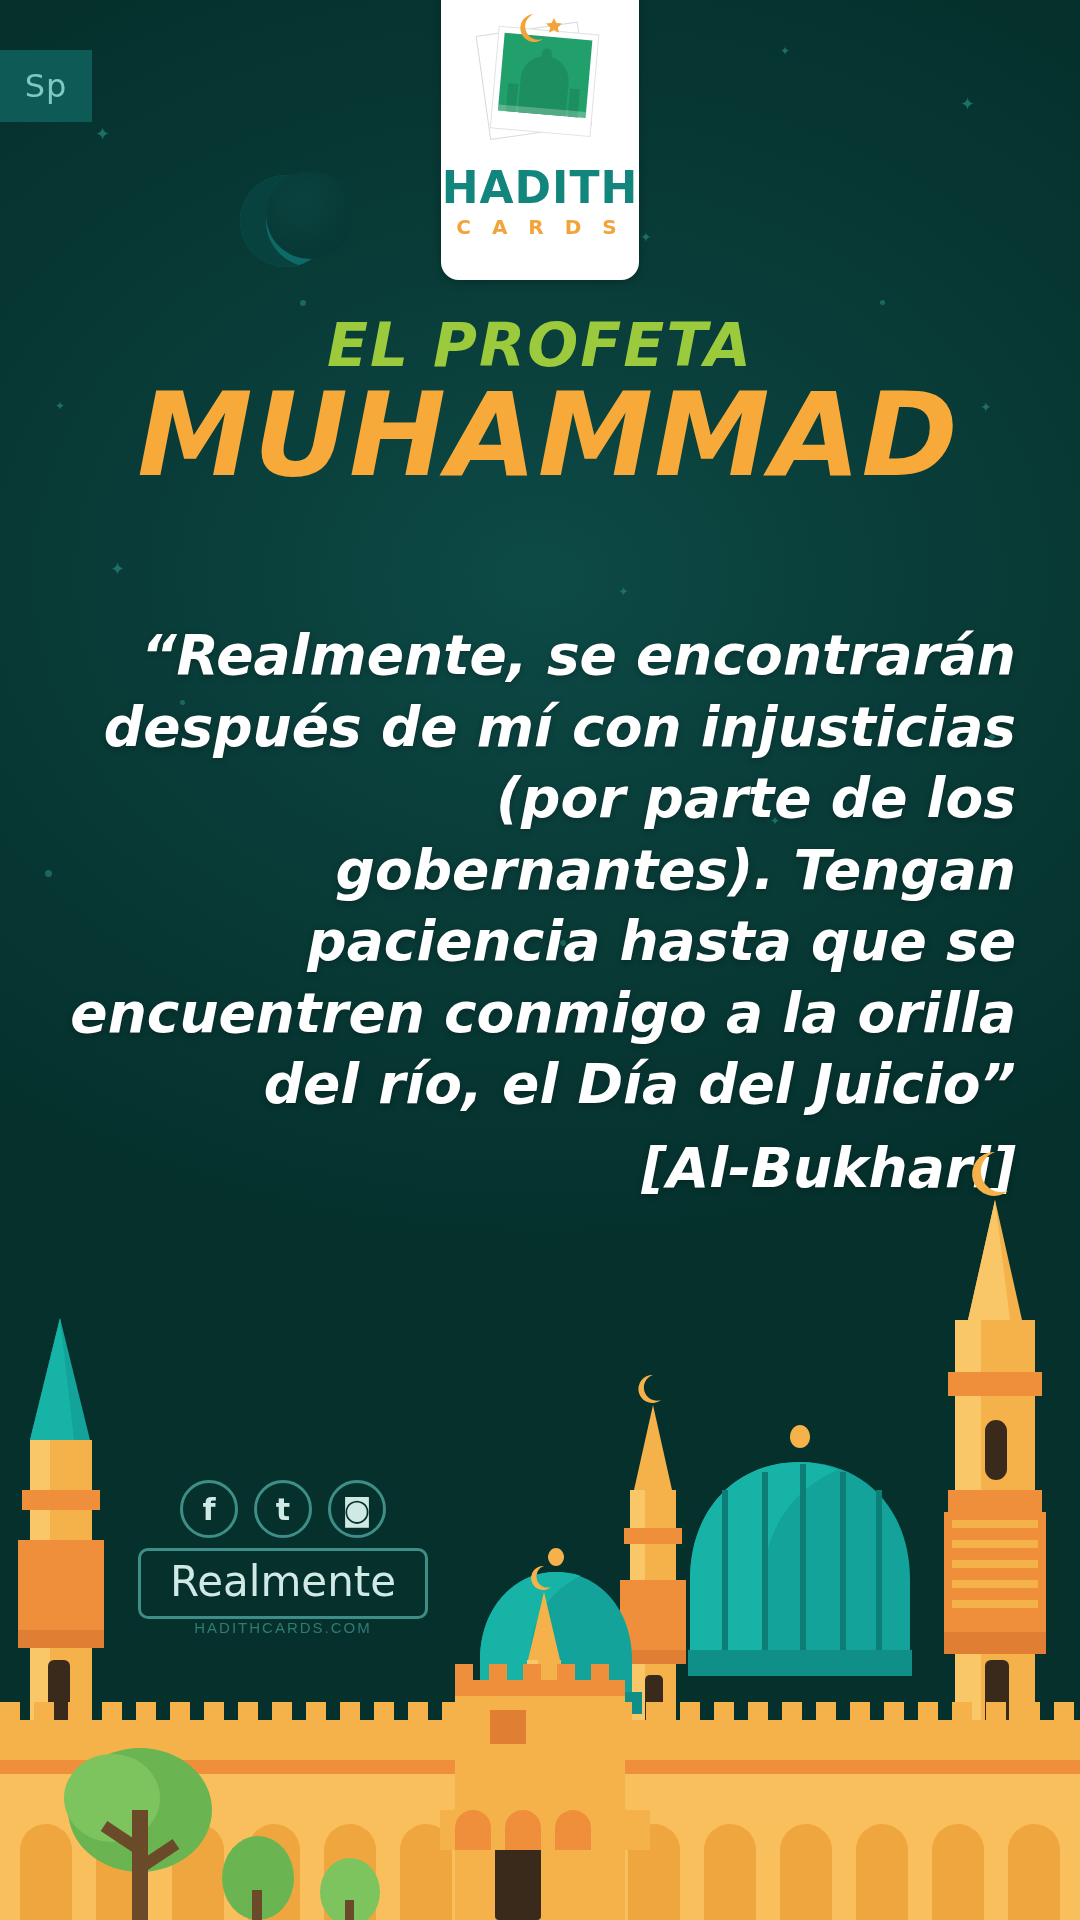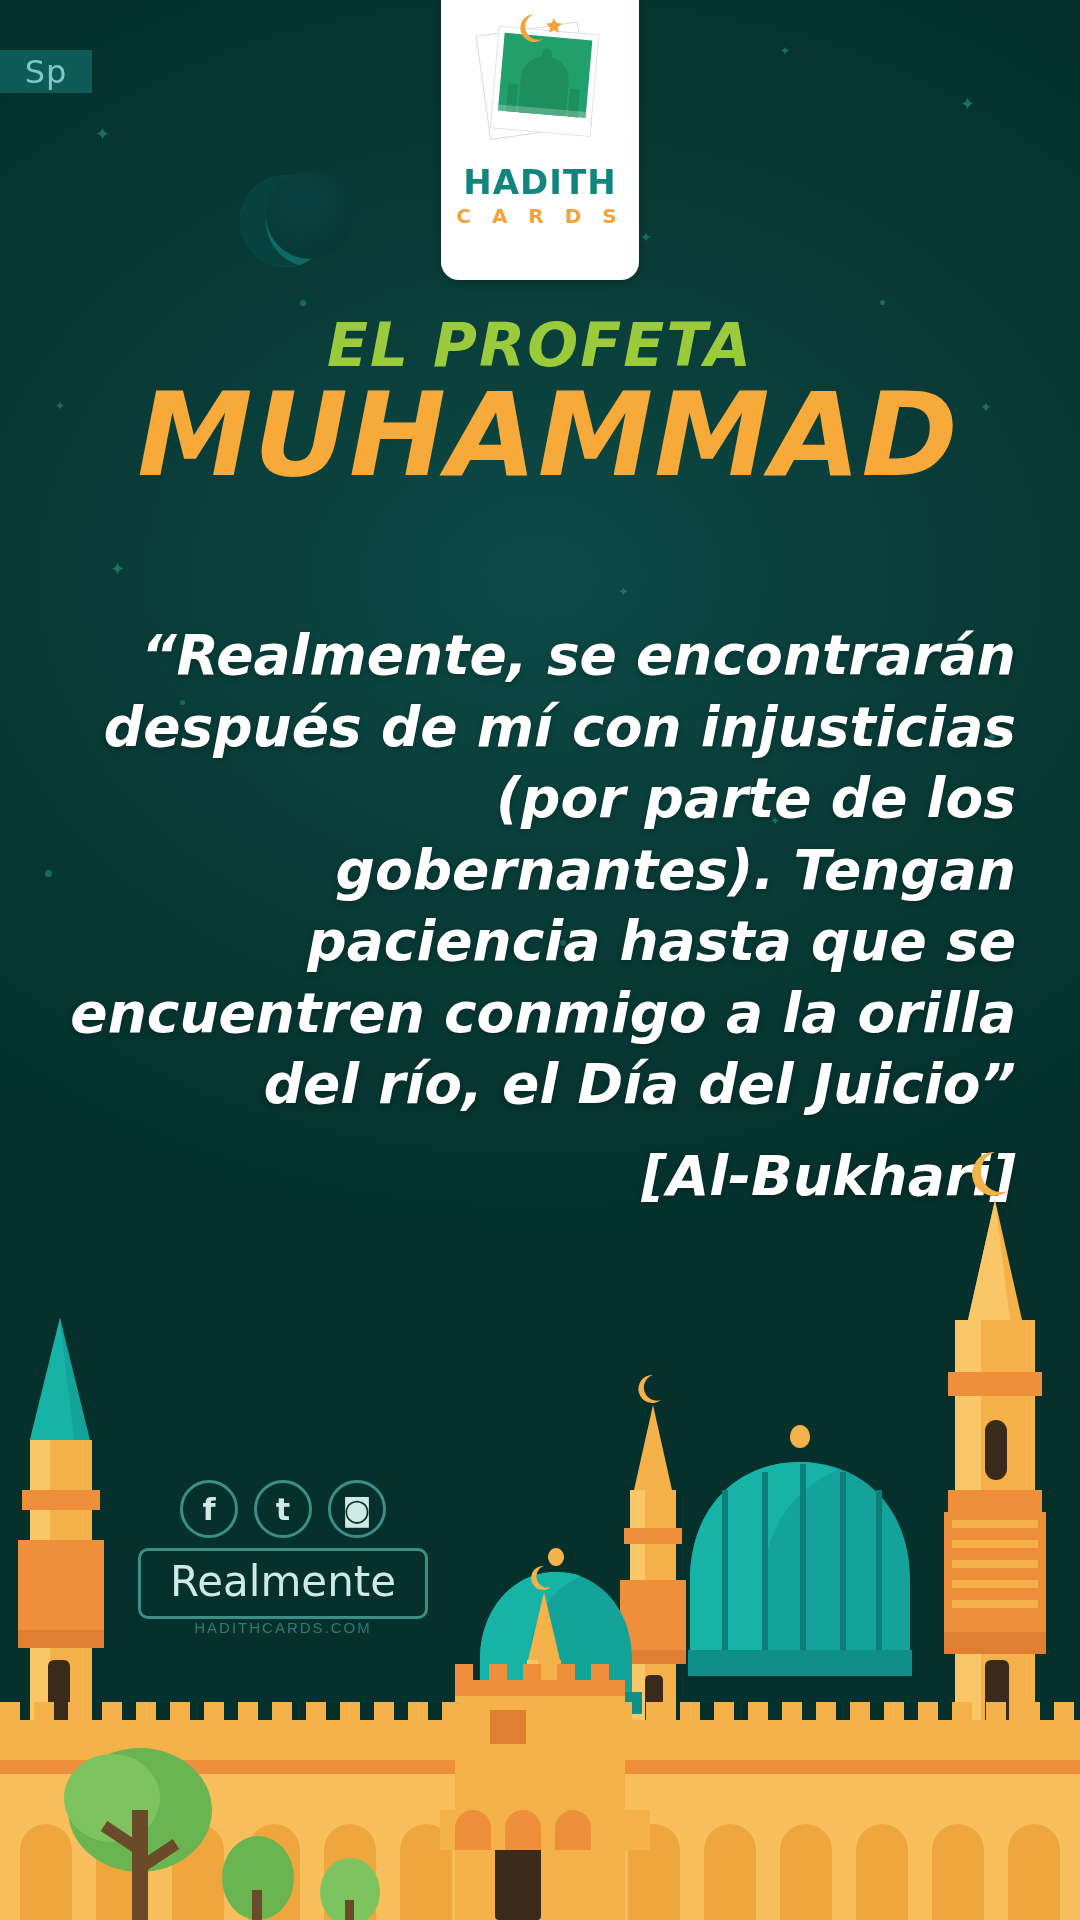--- a/index.html
+++ b/index.html
@@ -53,21 +53,21 @@
     border-radius: 50%;
     background: radial-gradient(circle at 40% 35%, #0a423f 0%, #073936 70%, #06332f 100%);
   }
 
   
   .lang-badge {
     position: absolute;
     left: 0;
     top: 50px;
     width: 92px;
-    height: 43px;
+    height: 72px;
     background: #0e5a56;
     color: #7fc9c2;
     font-size: 32px;
     display: flex;
     align-items: center;
     justify-content: center;
     letter-spacing: 1px;
   }
 
   
@@ -90,21 +90,21 @@
   }
   .logo-art {
     width: 140px;
     height: 150px;
     position: relative;
   }
   .logo-title {
     margin-top: 4px;
     font-family: "DejaVu Sans", sans-serif;
     font-weight: bold;
-    font-size: 34px;
+    font-size: 44px;
     letter-spacing: 1px;
     color: #12857c;
   }
   .logo-sub {
     font-size: 20px;
     letter-spacing: 7px;
     font-weight: bold;
     color: #f2a339;
     margin-top: 2px;
   }
@@ -152,21 +152,21 @@
     color: #ffffff;
     font-family: "DejaVu Sans", sans-serif;
     font-style: italic;
     font-weight: bold;
     font-size: 55px;
     line-height: 1.30;
     text-shadow: 0 2px 6px rgba(0,0,0,.25);
   }
   .quote-source {
     display: block;
-    margin-top: 20px;
+    margin-top: 12px;
     font-style: italic;
   }
 
   
   .social {
     position: absolute;
     left: 138px;
     top: 1480px;
     width: 290px;
     text-align: center;

